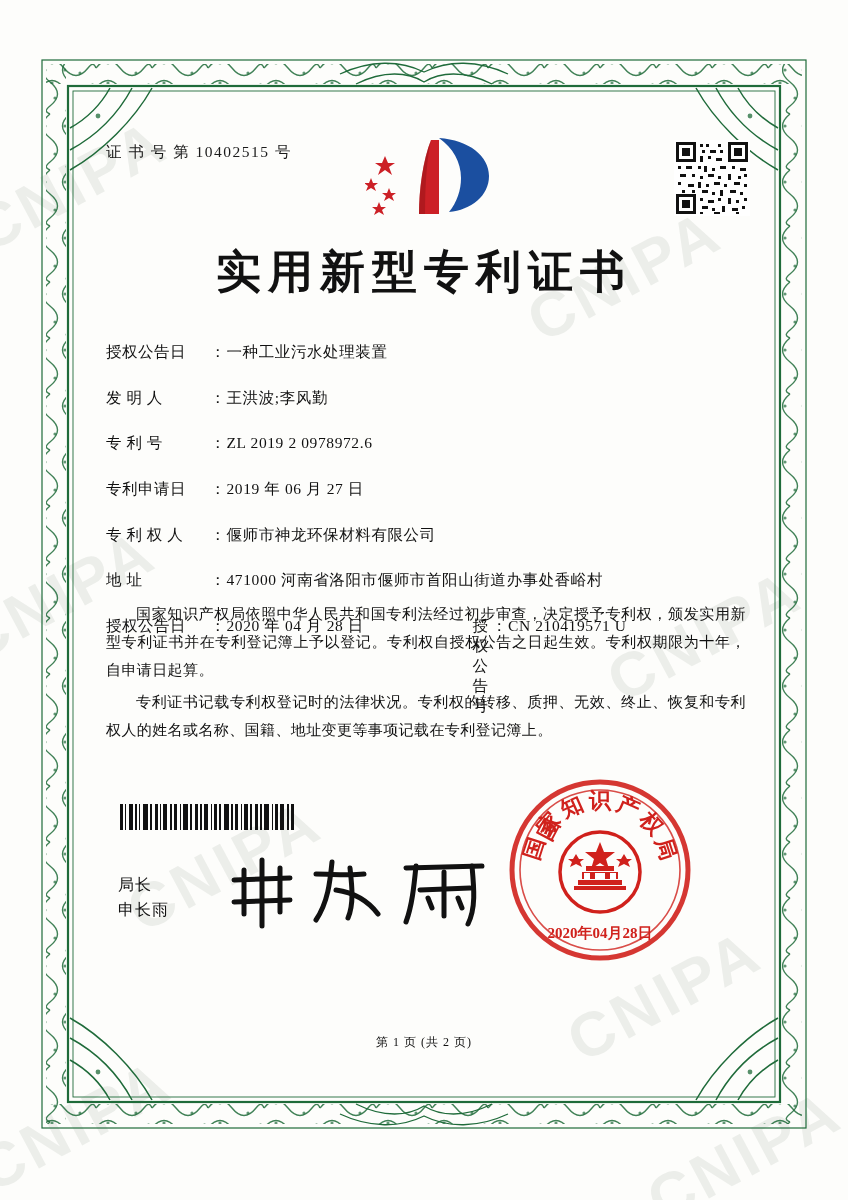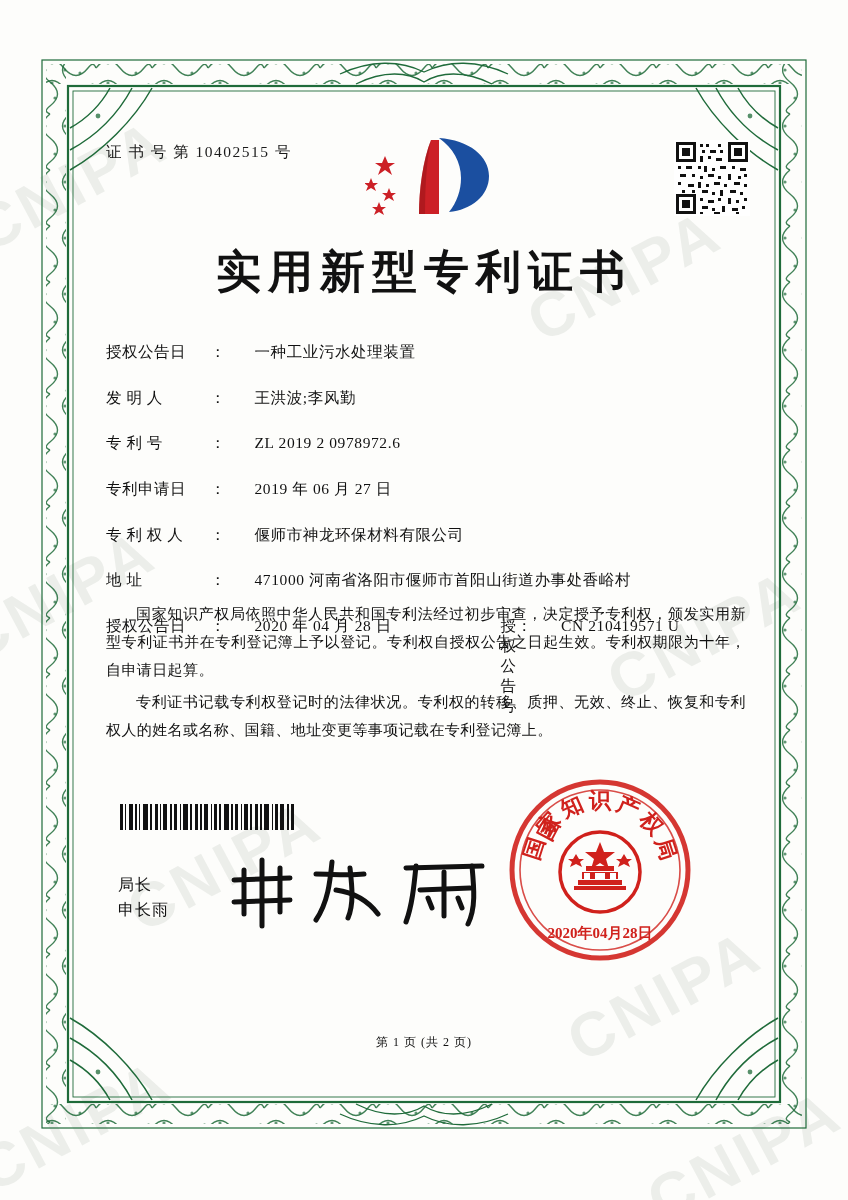--- a/index.html
+++ b/index.html
@@ -108,21 +108,21 @@
     align-items: baseline;
     margin-bottom: 25.5px;
     line-height: 1.3;
   }
   .field-label {
     width: 104px;
     flex: 0 0 104px;
     letter-spacing: 0.5px;
   }
   .field-colon { margin: 0 1px 0 0; }
-  .field-value { letter-spacing: 0.6px; margin-left: 28px; }
+  .field-value { letter-spacing: 0.6px; }
 
   .field-row.dual .field-value { min-width: 238px; }
   .second-label {
     letter-spacing: 0.5px;
     margin-left: 8px;
   }
 
   .paragraphs {
     position: absolute;
     left: 36px; top: 508px;

